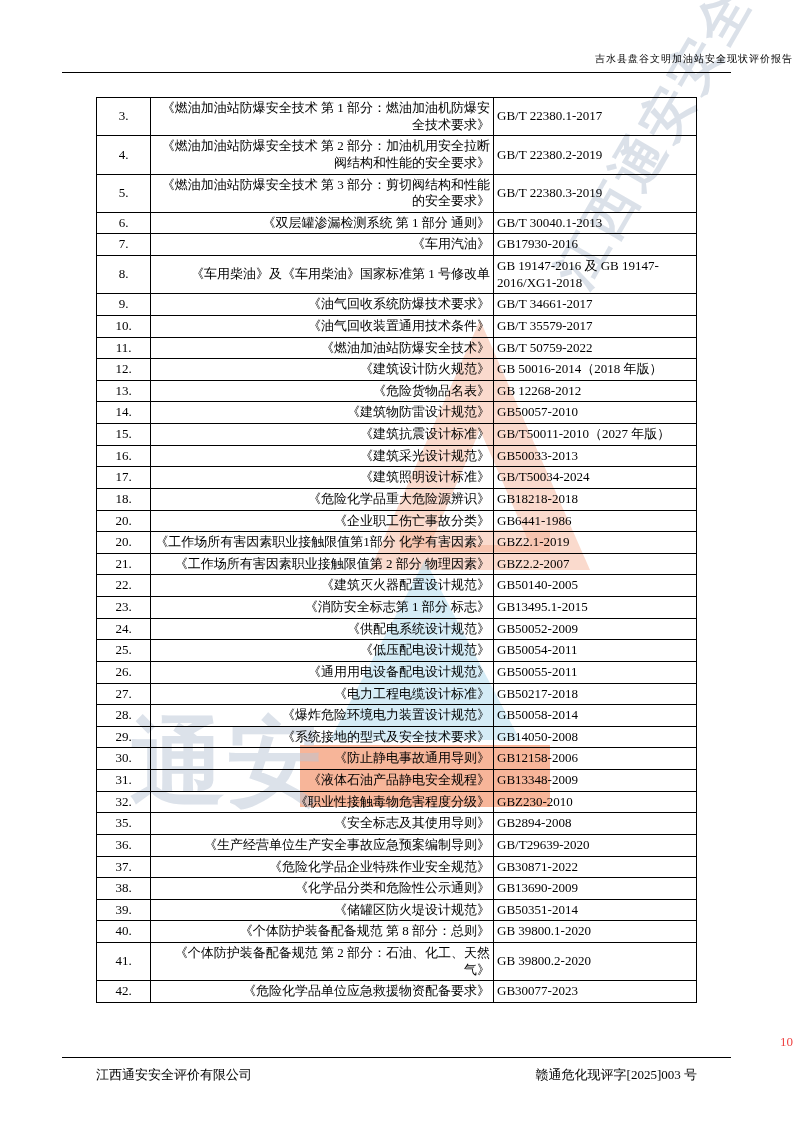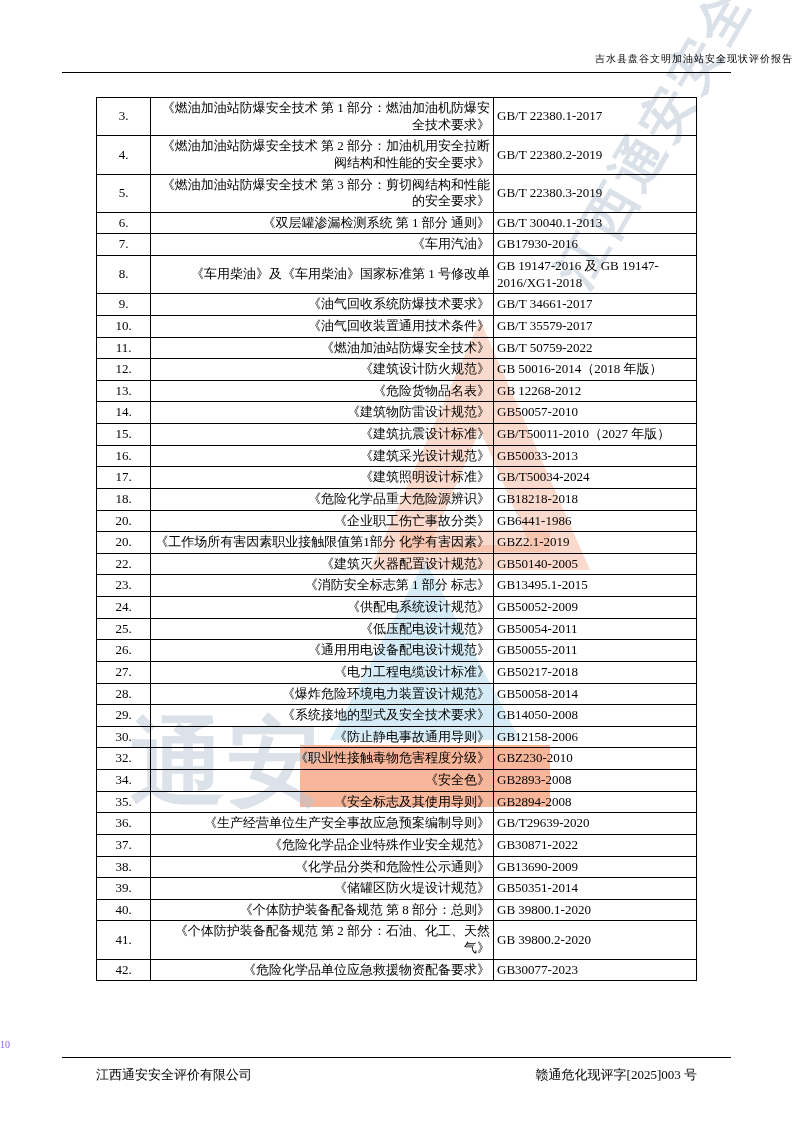--- a/index.html
+++ b/index.html
@@ -131,24 +131,24 @@
     width: 176px;
     text-align: left;
   }
 
   
   .page-number {
     position: absolute;
     left: 0;
     right: 0;
     bottom: 72px;
-    text-align: left;
-    font-size: 10px;
-    z-index: 2;
-    color: #8b5cf6;
+    text-align: right;
+    font-size: 13px;
+    z-index: 2;
+    color: #ef4444;
   }
   .footer-rule {
     position: absolute;
     left: 62px; right: 62px;
     bottom: 64px;
     border-bottom: 1px solid #000;
     z-index: 2;
   }
   .doc-footer {
     position: absolute;
@@ -266,20 +266,25 @@
             <td class="c-no">20.</td>
             <td class="c-name">《企业职工伤亡事故分类》</td>
             <td class="c-code">GB6441-1986</td>
           </tr>
           <tr>
             <td class="c-no">20.</td>
             <td class="c-name">《工作场所有害因素职业接触限值第1部分 化学有害因素》</td>
             <td class="c-code">GBZ2.1-2019</td>
           </tr>
           <tr>
+            <td class="c-no">21.</td>
+            <td class="c-name">《工作场所有害因素职业接触限值第 2 部分 物理因素》</td>
+            <td class="c-code">GBZ2.2-2007</td>
+          </tr>
+          <tr>
             <td class="c-no">22.</td>
             <td class="c-name">《建筑灭火器配置设计规范》</td>
             <td class="c-code">GB50140-2005</td>
           </tr>
           <tr>
             <td class="c-no">23.</td>
             <td class="c-name">《消防安全标志第 1 部分 标志》</td>
             <td class="c-code">GB13495.1-2015</td>
           </tr>
           <tr>
@@ -311,28 +316,28 @@
             <td class="c-no">29.</td>
             <td class="c-name">《系统接地的型式及安全技术要求》</td>
             <td class="c-code">GB14050-2008</td>
           </tr>
           <tr>
             <td class="c-no">30.</td>
             <td class="c-name">《防止静电事故通用导则》</td>
             <td class="c-code">GB12158-2006</td>
           </tr>
           <tr>
+            <td class="c-no">31.</td>
+            <td class="c-name">《液体石油产品静电安全规程》</td>
+            <td class="c-code">GB13348-2009</td>
+          </tr>
+          <tr>
             <td class="c-no">32.</td>
             <td class="c-name">《职业性接触毒物危害程度分级》</td>
             <td class="c-code">GBZ230-2010</td>
-          </tr>
-          <tr>
-            <td class="c-no">34.</td>
-            <td class="c-name">《安全色》</td>
-            <td class="c-code">GB2893-2008</td>
           </tr>
           <tr>
             <td class="c-no">35.</td>
             <td class="c-name">《安全标志及其使用导则》</td>
             <td class="c-code">GB2894-2008</td>
           </tr>
           <tr>
             <td class="c-no">36.</td>
             <td class="c-name">《生产经营单位生产安全事故应急预案编制导则》</td>
             <td class="c-code">GB/T29639-2020</td>

